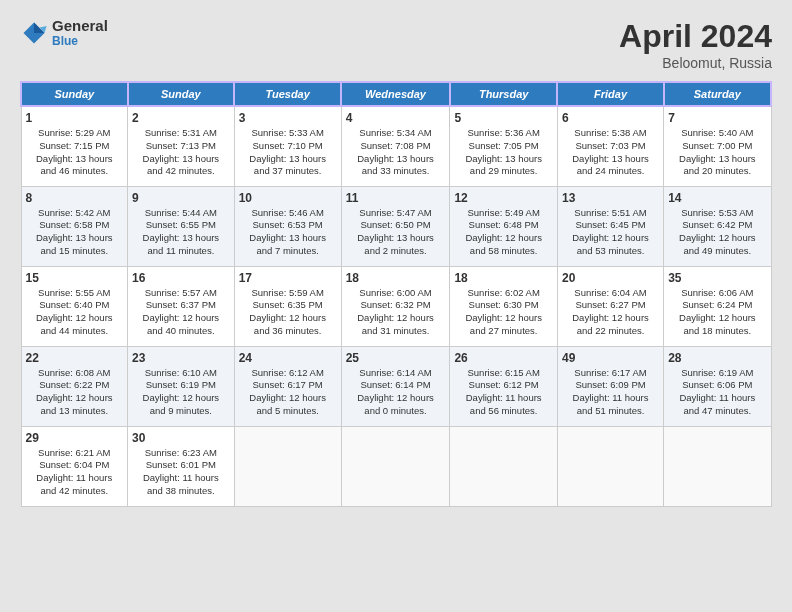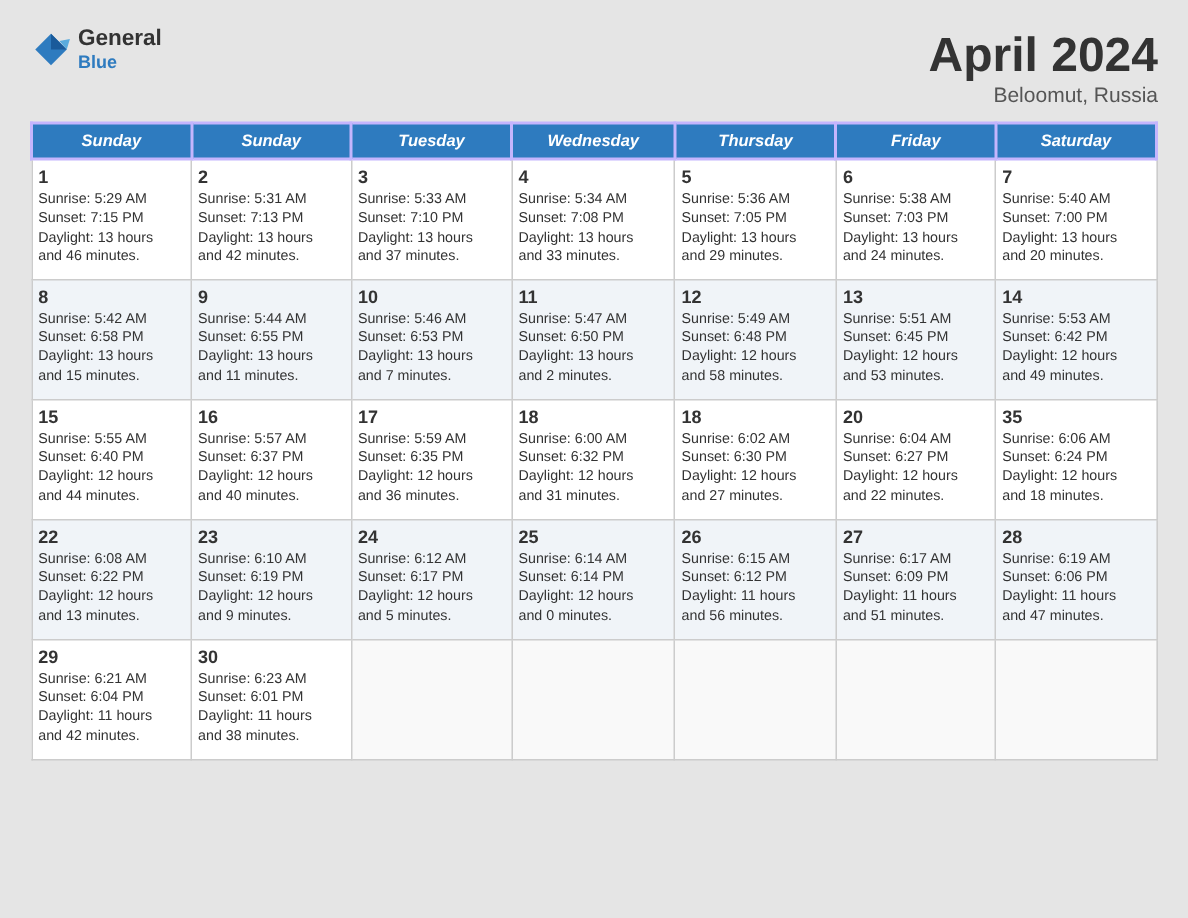--- a/index.html
+++ b/index.html
@@ -88,20 +88,21 @@
       font-size: 12px;
       font-weight: bold;
       color: #333;
       display: block;
       margin-bottom: 2px;
     }
     .day-info {
       color: #333;
       font-size: 9.5px;
       line-height: 1.35;
+      text-align: center;
     }
     .empty-cell {
       background: #f9f9f9 !important;
     }
     .last-row td {
       height: 70px;
     }
   </style>
 </head>
 <body>
@@ -243,21 +244,21 @@
           </td>
           <td>
             <span class="day-num">25</span>
             <div class="day-info">Sunrise: 6:14 AM<br>Sunset: 6:14 PM<br>Daylight: 12 hours<br>and 0 minutes.</div>
           </td>
           <td>
             <span class="day-num">26</span>
             <div class="day-info">Sunrise: 6:15 AM<br>Sunset: 6:12 PM<br>Daylight: 11 hours<br>and 56 minutes.</div>
           </td>
           <td>
-            <span class="day-num">27</span>
+            <span class="day-num">49</span>
             <div class="day-info">Sunrise: 6:17 AM<br>Sunset: 6:09 PM<br>Daylight: 11 hours<br>and 51 minutes.</div>
           </td>
           <td>
             <span class="day-num">28</span>
             <div class="day-info">Sunrise: 6:19 AM<br>Sunset: 6:06 PM<br>Daylight: 11 hours<br>and 47 minutes.</div>
           </td>
         </tr>
         <tr class="last-row">
           <td>
             <span class="day-num">29</span>

